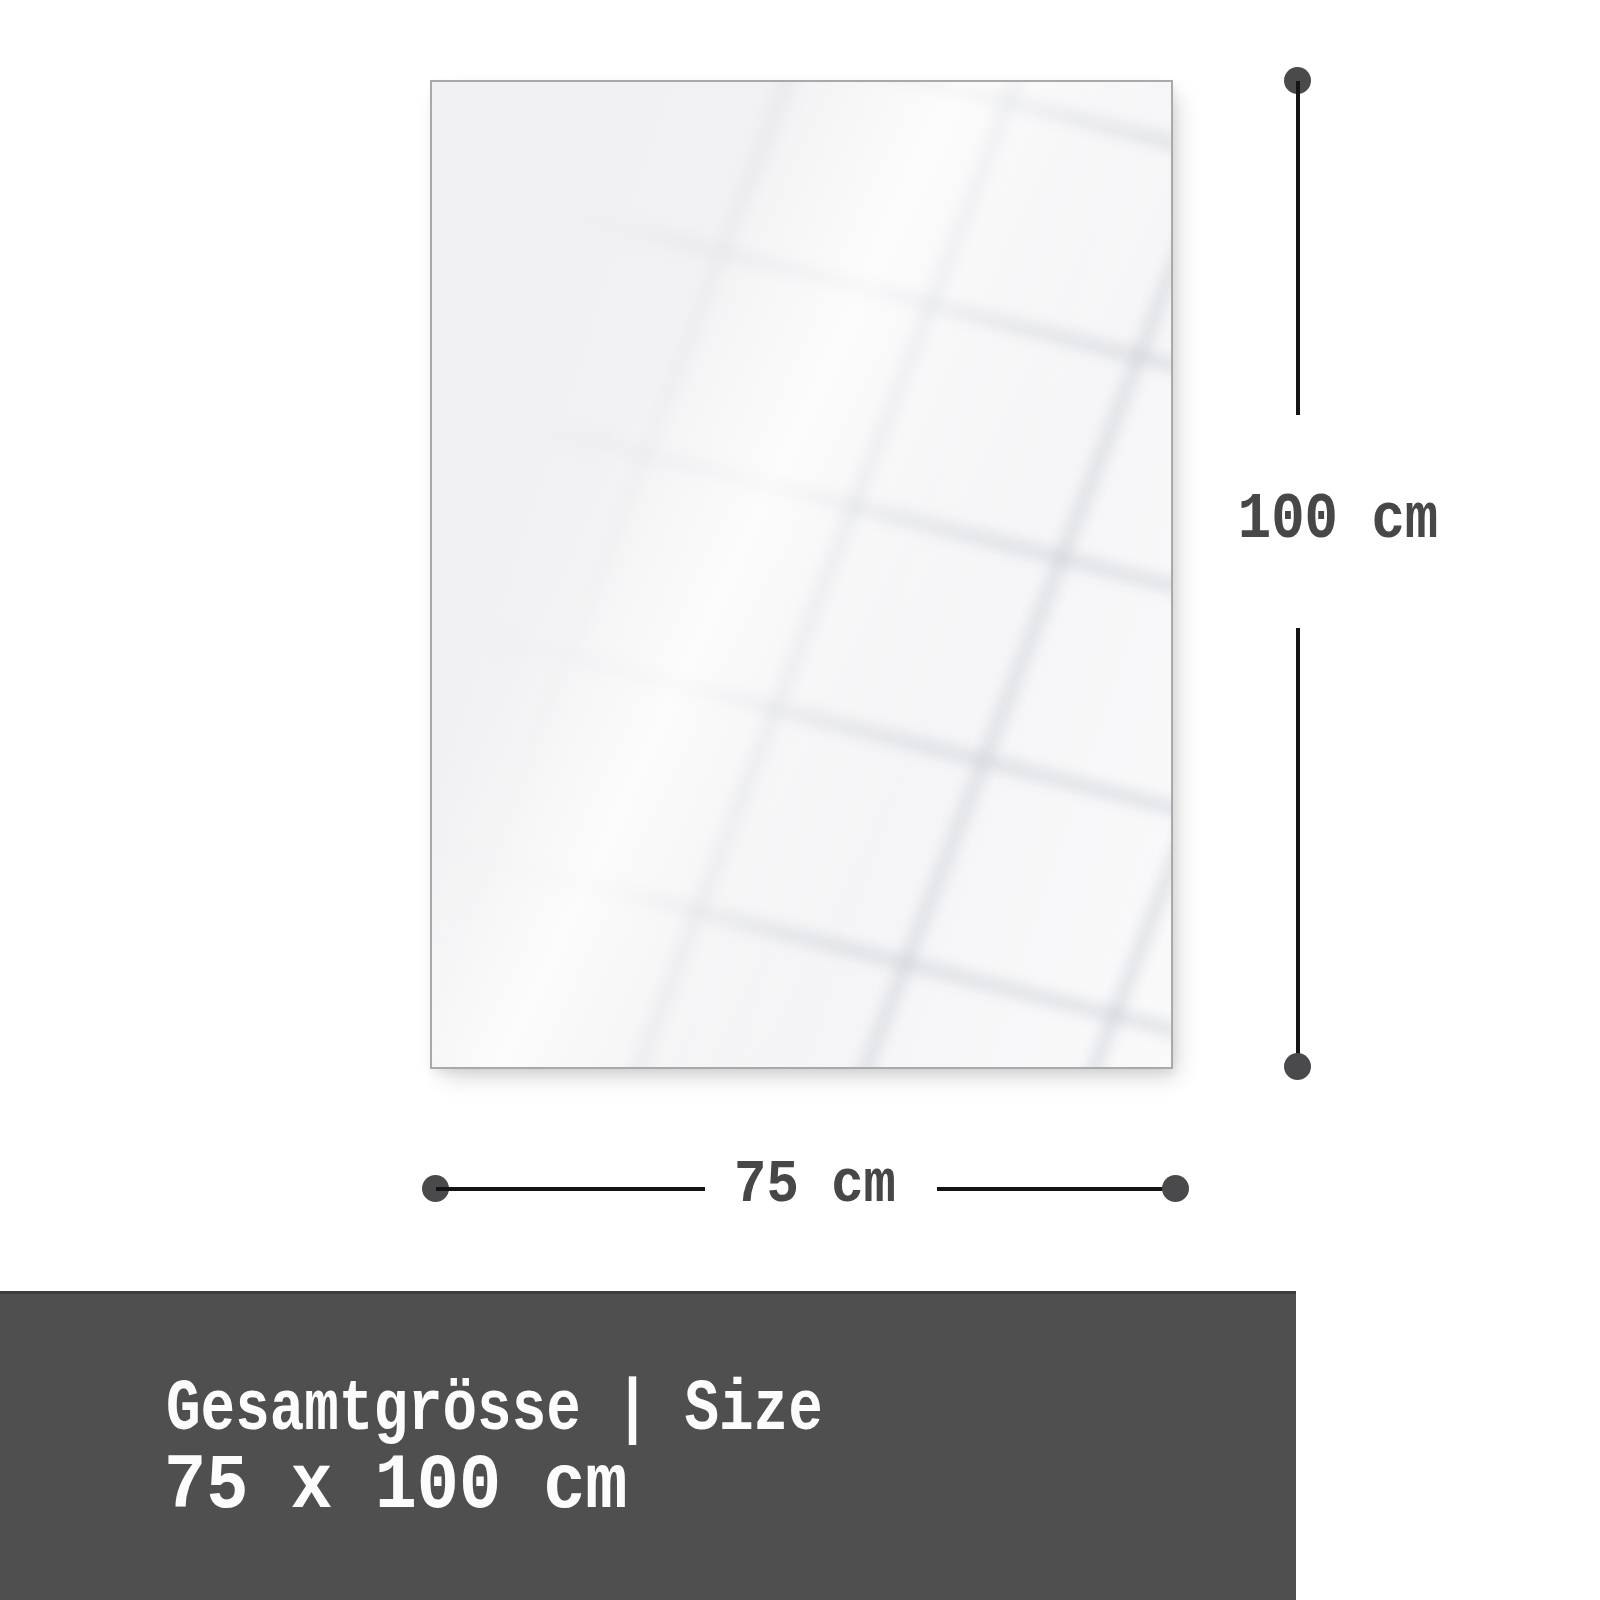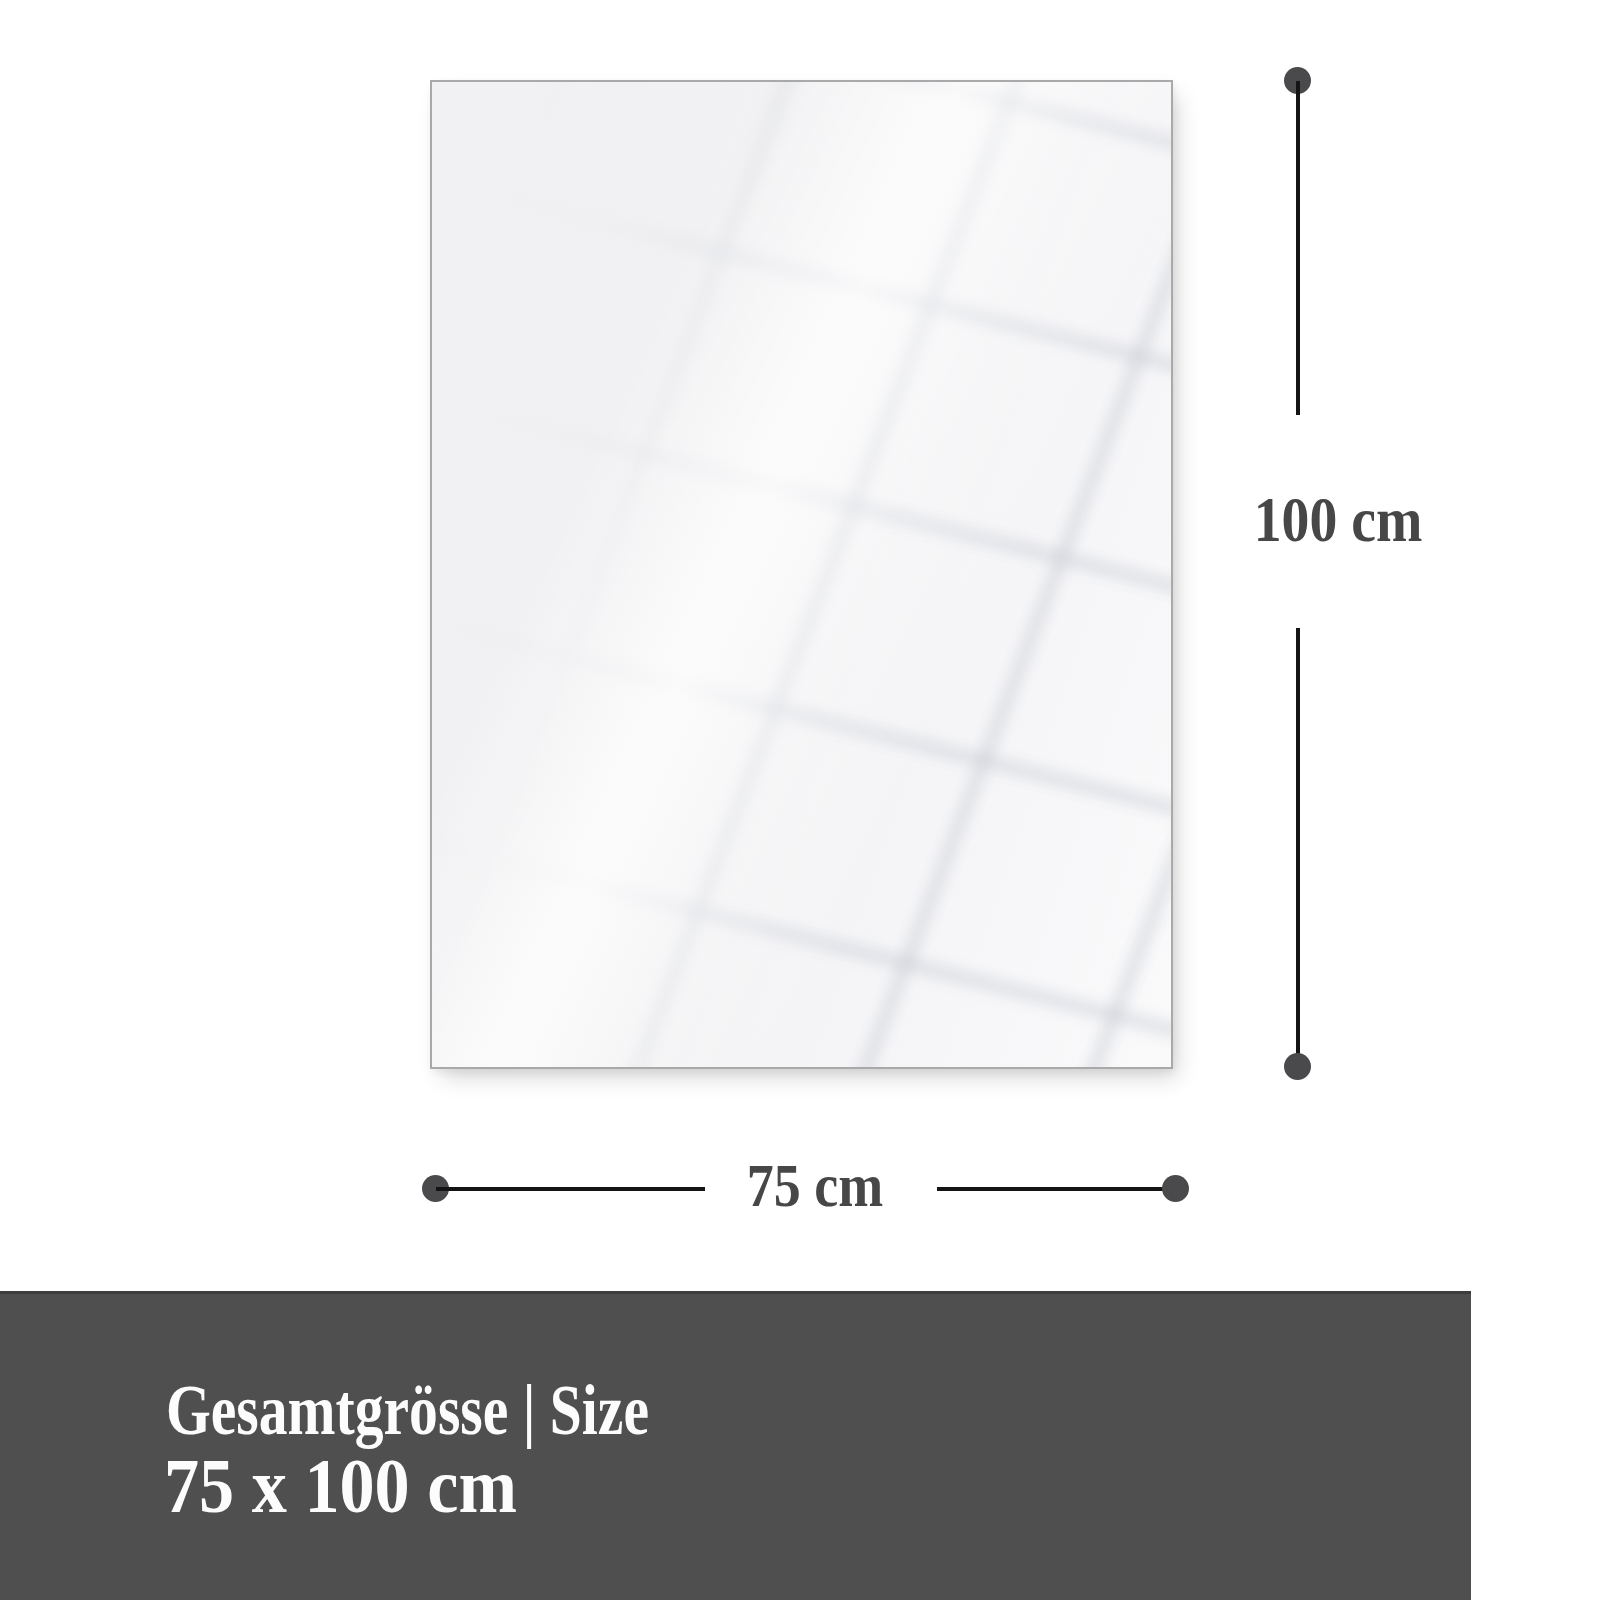--- a/index.html
+++ b/index.html
@@ -1,19 +1,19 @@
 <!DOCTYPE html>
 <html style="--background: #ffffff; --panel-fill: #f2f2f4; --panel-border: #a9a9a9; --dimension-line: #141414; --dimension-dot: #4a4a4c; --dimension-label: #474747; --footer-background: #4f4f50; --footer-text: #fcfcfc;"><head>
 <meta charset="utf-8">
 <style>
   html,body{margin:0;padding:0;background:#fff;}
   .canvas{
     position:relative;width:1600px;height:1600px;overflow:hidden;
     background:var(--background,#fff);
-    font-family:Liberation Serif, serif;
+    font-family:Liberation Mono, monospace;
   }
 
   
   .panel{
     position:absolute;left:430px;top:80px;width:743px;height:989px;
     box-sizing:border-box;
     background:linear-gradient(108deg,#f0f0f2 0%,var(--panel-fill,#f2f2f4) 45%,#f6f6f8 75%,#fafafb 100%);
     border:2px solid var(--panel-border,#a9a9a9);
     box-shadow:8px 12px 22px -4px rgba(0,0,0,0.16), 2px 4px 8px rgba(0,0,0,0.06);
     overflow:hidden;
@@ -66,21 +66,21 @@
     left:1338px;top:520px;font-size:64px;
     transform:translate(-50%,-50%) scaleX(0.87);
   }
   .label-width{
     left:815px;top:1185px;font-size:62px;
     transform:translate(-50%,-50%) scaleX(0.87);
   }
 
   
   .footer{
-    position:absolute;left:0;top:1291px;width:1471px;height:309px;
+    position:absolute;left:0;top:1291px;width:1296px;height:309px;
     box-sizing:border-box;
     background:var(--footer-background,#4f4f50);
     border-top:3px solid #3d3d3e;
   }
   .footer-title{
     position:absolute;left:166px;top:80px;
     font-size:72px;font-weight:bold;line-height:1;
     color:var(--footer-text,#fcfcfc);white-space:nowrap;
     transform:scaleX(0.80);transform-origin:left center;
   }

